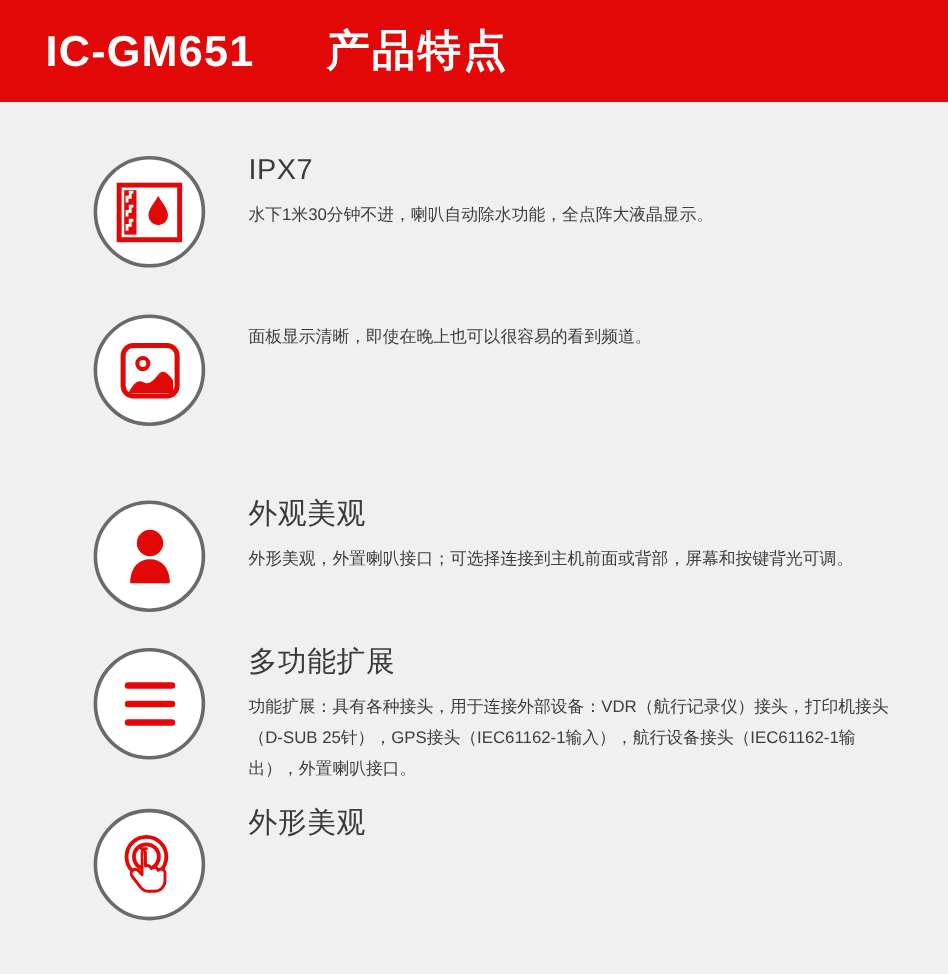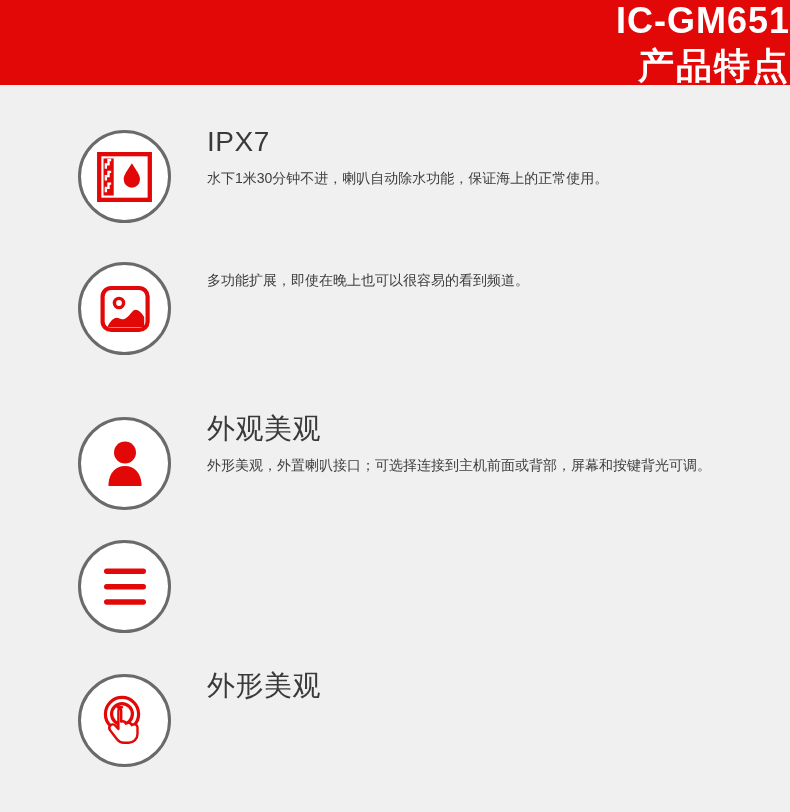--- a/index.html
+++ b/index.html
@@ -8,35 +8,35 @@
   }
   *{margin:0;padding:0;box-sizing:border-box;}
   html,body{width:790px;height:812px;}
   body{
     position:relative;overflow:hidden;background:var(--bg);
     font-family:"Liberation Sans","DejaVu Sans",sans-serif;
   }
   .header{
     position:absolute;top:0;left:0;width:790px;height:85px;
     background:var(--red);color:var(--header-text);
-    display:flex;align-items:flex-end;padding-left:38px;
-    font-weight:bold;font-size:36px;white-space:nowrap;flex-direction:column;
+    display:flex;align-items:center;padding-left:38px;
+    font-weight:bold;font-size:36px;white-space:nowrap;
   }
   .header .model{letter-spacing:1px;}
   .header .page-title{margin-left:60px;letter-spacing:2px;}
   .feature{position:absolute;left:78px;display:flex;align-items:flex-start;}
   .icon-circle{
     flex:none;width:93px;height:93px;margin-top:3px;border-radius:50%;
     background:#ffffff;border:3px solid var(--ring);
     display:flex;align-items:center;justify-content:center;
     color:var(--red);
   }
   .feature .text{margin-left:36px;width:540px;}
   .feature .title{
-    font-size:28px;line-height:30px;color:var(--title);
+    font-size:24px;line-height:30px;color:var(--title);
     font-weight:normal;letter-spacing:0.5px;
   }
   .feature .desc{
     margin-top:8px;font-size:14px;line-height:26px;color:var(--body);
   }
   svg{display:block;}
 </style>
 </head>
 <body>
 
@@ -53,34 +53,34 @@
       <g stroke="#ffffff" stroke-width="2.4" fill="none">
         <path d="M14.4 8.2 h-2.7 v4.4 h-2.7 v4.4"></path>
         <path d="M14.4 20.2 h-2.7 v4.4 h-2.7 v4.4"></path>
         <path d="M14.4 32.2 h-2.7 v4.4 h-2.7 v4.4"></path>
       </g>
       <path d="M35.5 11.5 c-4.3 7.4 -8.3 11 -8.3 16.6 a8.3 8.3 0 0 0 16.6 0 c0 -5.6 -4 -9.2 -8.3 -16.6 z" fill="currentColor"></path>
     </svg>
   </div>
   <div class="text">
     <div class="title">IPX7</div>
-    <div class="desc">水下1米30分钟不进，喇叭自动除水功能，保证海上的正常使用。</div>
+    <div class="desc">水下1米30分钟不进，喇叭自动除水功能，全点阵大液晶显示。</div>
   </div>
 </div>
 
 <div class="feature" style="top:259px">
   <div class="icon-circle">
     <svg width="54" height="54" viewBox="0 0 54 54" aria-hidden="true">
       <rect x="4.6" y="6" width="45" height="42" rx="8.5" fill="none" stroke="currentColor" stroke-width="4.2"></rect>
       <circle cx="21" cy="21" r="4.6" fill="none" stroke="currentColor" stroke-width="3.4"></circle>
       <path d="M9.2 45.4 C13 37.6 17 34 21.5 36.5 C26 39 29.5 35.5 34 30 C37.5 25.8 41.5 28 46.2 35 L46.2 45.4 Z" fill="currentColor"></path>
     </svg>
   </div>
   <div class="text">
-    <div class="desc">多功能扩展，即使在晚上也可以很容易的看到频道。</div>
+    <div class="desc">面板显示清晰，即使在晚上也可以很容易的看到频道。</div>
   </div>
 </div>
 
 <div class="feature" style="top:414px">
   <div class="icon-circle">
     <svg width="46" height="47" viewBox="0 0 46 47" aria-hidden="true">
       <circle cx="23" cy="12.5" r="11" fill="currentColor"></circle>
       <path d="M23 26 C13.5 26 7.5 32.5 6.5 43.5 L6.5 46 L39.5 46 L39.5 43.5 C38.5 32.5 32.5 26 23 26 Z" fill="currentColor"></path>
     </svg>
   </div>
@@ -91,20 +91,24 @@
 </div>
 
 <div class="feature" style="top:537px">
   <div class="icon-circle">
     <svg width="44" height="39" viewBox="0 0 44 39" aria-hidden="true">
       <rect x="1" y="1.5" width="42" height="5.4" rx="2.7" fill="currentColor"></rect>
       <rect x="1" y="17" width="42" height="5.4" rx="2.7" fill="currentColor"></rect>
       <rect x="1" y="32.3" width="42" height="5.4" rx="2.7" fill="currentColor"></rect>
     </svg>
   </div>
+  <div class="text">
+    <div class="title">多功能扩展</div>
+    <div class="desc">功能扩展：具有各种接头，用于连接外部设备：VDR（航行记录仪）接头，打印机接头（D-SUB 25针），GPS接头（IEC61162-1输入），航行设备接头（IEC61162-1输出），外置喇叭接口。</div>
+  </div>
 </div>
 
 <div class="feature" style="top:671px">
   <div class="icon-circle">
     <svg width="52" height="54" viewBox="0 0 52 54" aria-hidden="true">
       <circle cx="23" cy="20" r="16.6" fill="none" stroke="currentColor" stroke-width="3.2"></circle>
       <circle cx="23" cy="20" r="10.4" fill="none" stroke="currentColor" stroke-width="3.2"></circle>
       <path d="M23 13.2 c-2 0 -3.6 1.6 -3.6 3.6 V35 l-3 -3.4 c-1.3 -1.5 -3.5 -1.6 -4.9 -0.3 c-1.4 1.3 -1.6 3.4 -0.4 4.9 l6.9 9 c1.7 2.2 4.3 3.5 7 3.5 h4.8 c4.8 0 8.7 -3.9 8.7 -8.7 v-6.5 c0 -1.8 -1.5 -3.3 -3.3 -3.3 c-0.9 0 -1.8 0.4 -2.4 1 c-0.4 -1.4 -1.8 -2.5 -3.3 -2.5 c-1 0 -1.9 0.4 -2.5 1.1 c-0.5 -1.5 -1.8 -2.5 -3.4 -2.5 c-0.5 0 -1 0.1 -1.4 0.3 V16.8 c0 -2 -1.6 -3.6 -3.6 -3.6 z" fill="#ffffff" stroke="currentColor" stroke-width="2.4" stroke-linejoin="round"></path>
     </svg>
   </div>

